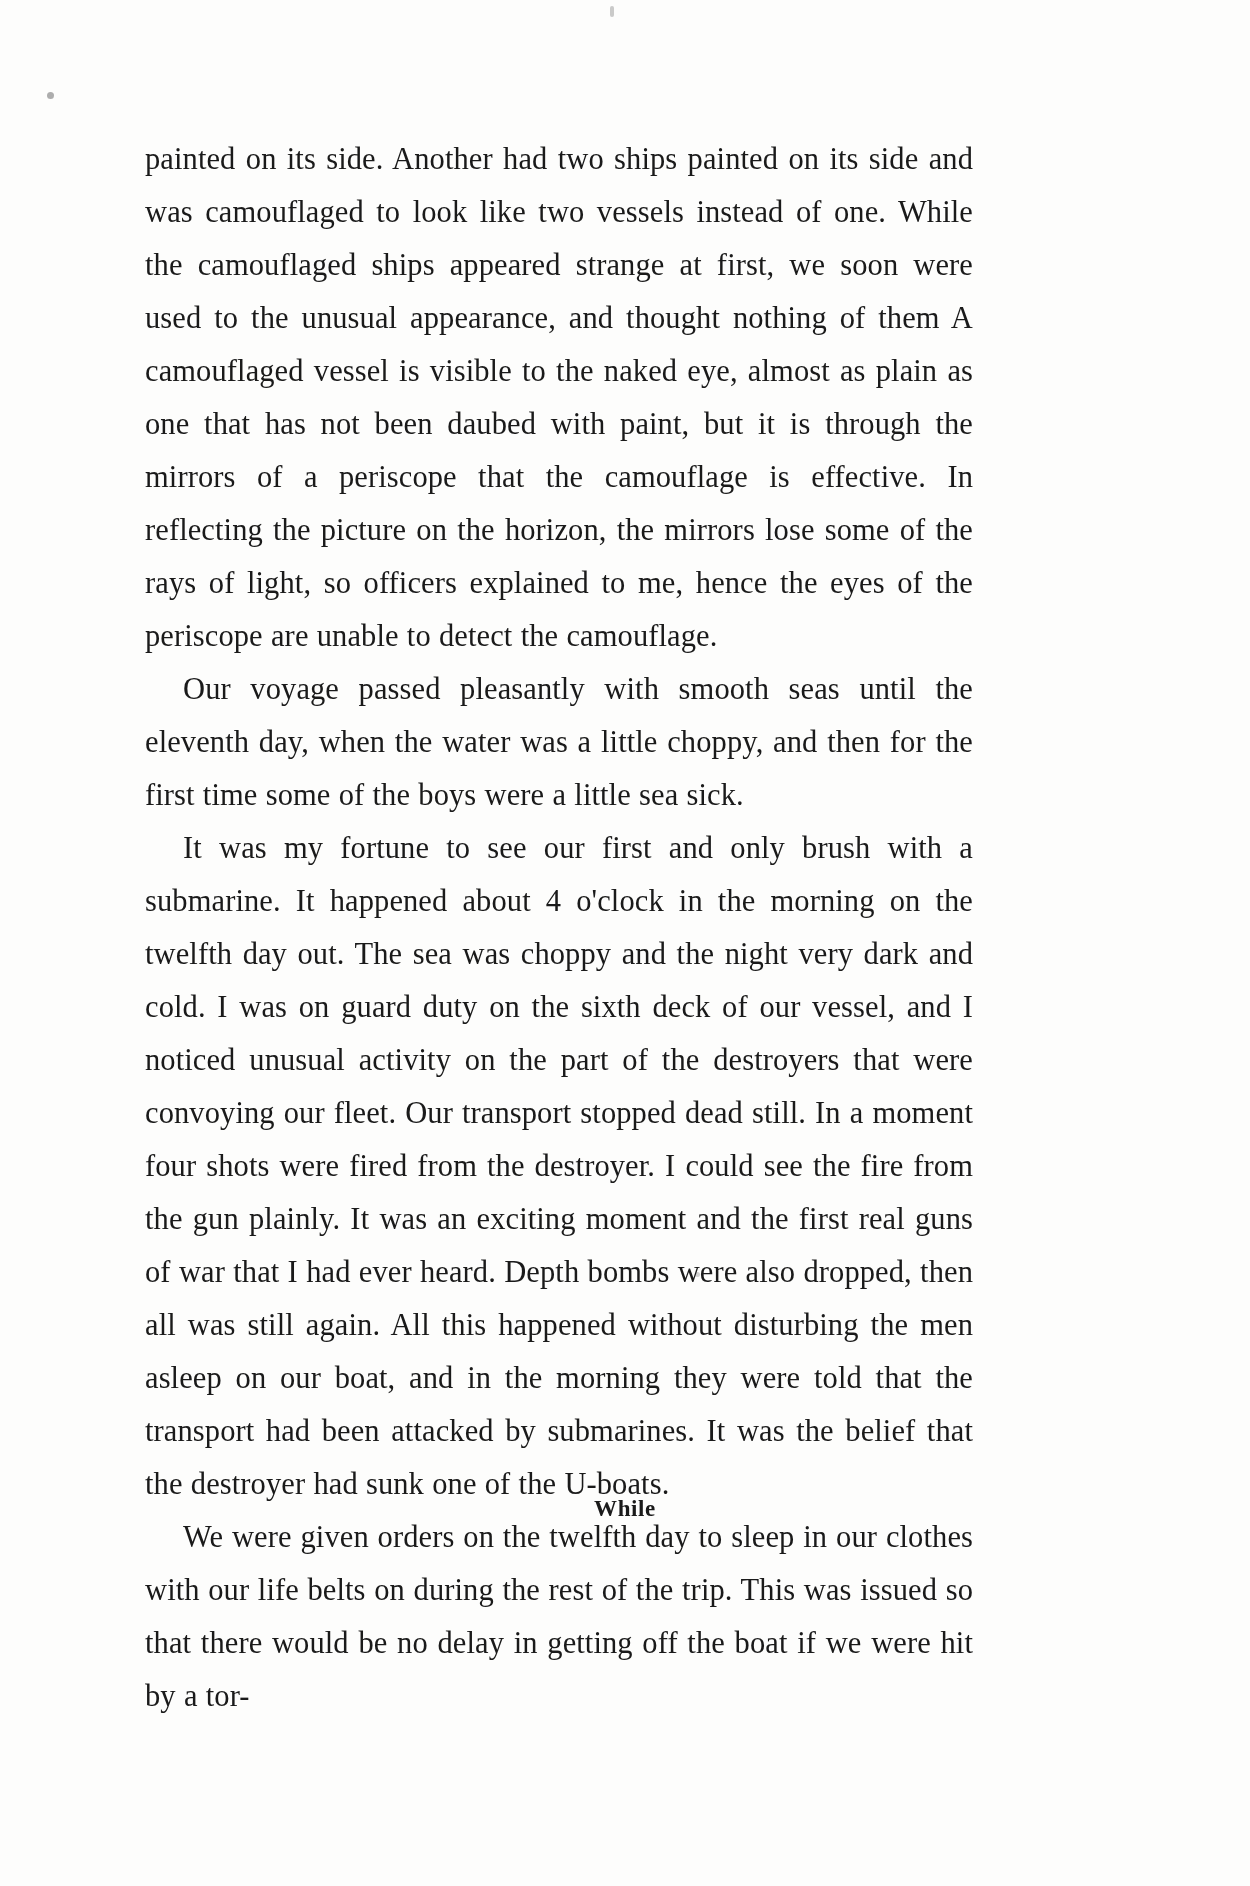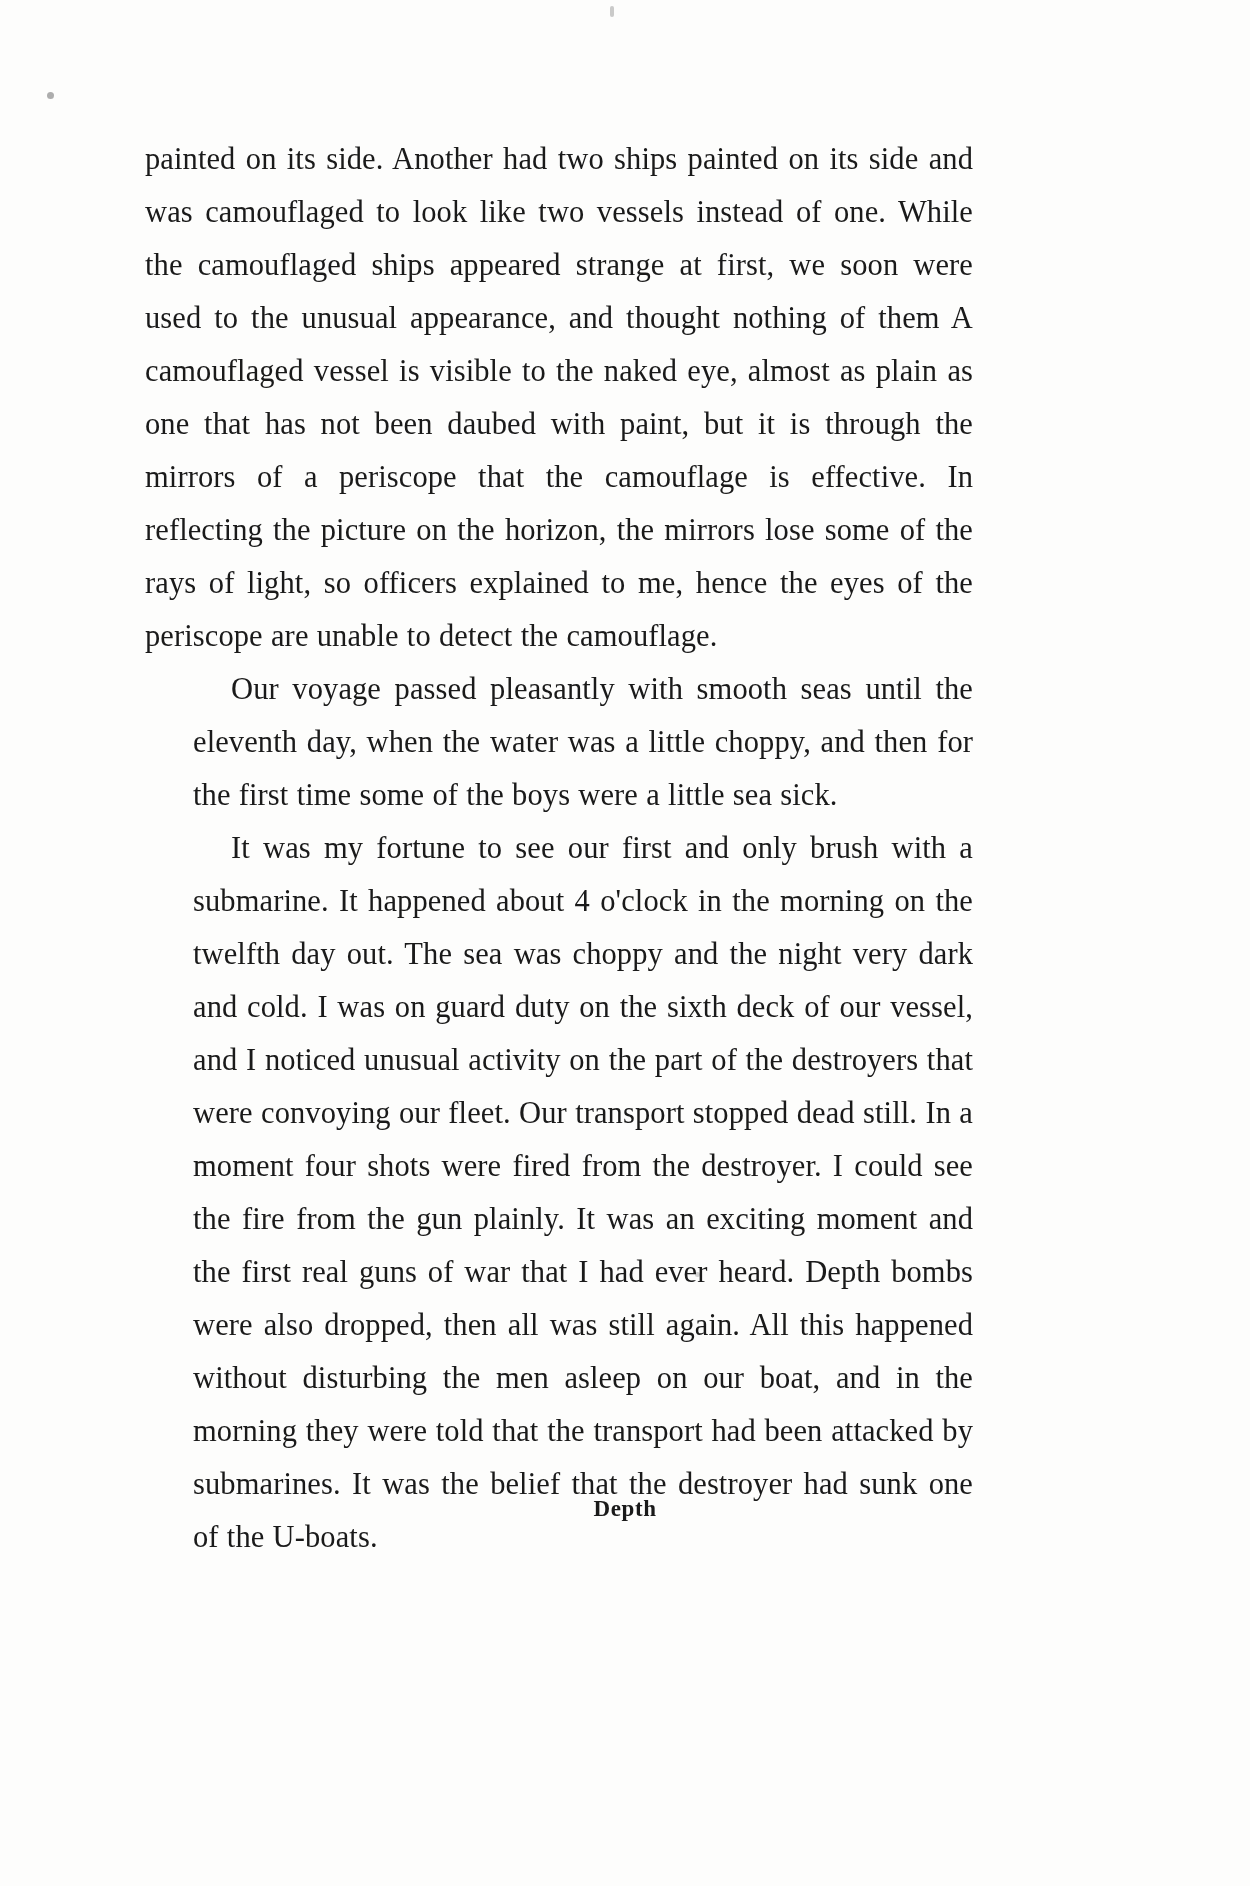--- a/index.html
+++ b/index.html
@@ -42,21 +42,20 @@
     font-size: 30.5px;
     line-height: 53px;
     text-align: justify;
     text-justify: inter-word;
     letter-spacing: .1px;
     word-spacing: .5px;
     -webkit-font-smoothing: antialiased;
   }
   p.para.indent {
     text-indent: 38px;
-    margin-left: 48px;
   }
   p.para:last-child::after {
     content: "";
   }
   
   .folio {
     position: absolute;
     left: 0;
     right: 0;
     top: 1496px;
@@ -73,17 +72,18 @@
 <div class="page">
 
   <span class="speck s1"></span>
   <span class="speck s2"></span>
   <span class="speck s3"></span>
 
   <div class="text-column">
     <p class="para">painted on its side. Another had two ships painted on its side and was camouflaged to look like two vessels instead of one. While the camouflaged ships appeared strange at first, we soon were used to the unusual appearance, and thought nothing of them A camouflaged vessel is visible to the naked eye, almost as plain as one that has not been daubed with paint, but it is through the mirrors of a periscope that the camouflage is effective. In reflecting the picture on the horizon, the mirrors lose some of the rays of light, so officers explained to me, hence the eyes of the periscope are unable to detect the camouflage.</p>
     <p class="para indent">Our voyage passed pleasantly with smooth seas until the eleventh day, when the water was a little choppy, and then for the first time some of the boys were a little sea sick.</p>
     <p class="para indent">It was my fortune to see our first and only brush with a submarine. It happened about 4 o'clock in the morning on the twelfth day out. The sea was choppy and the night very dark and cold. I was on guard duty on the sixth deck of our vessel, and I noticed unusual activity on the part of the destroyers that were convoying our fleet. Our transport stopped dead still. In a moment four shots were fired from the destroyer. I could see the fire from the gun plainly. It was an exciting moment and the first real guns of war that I had ever heard. Depth bombs were also dropped, then all was still again. All this happened without disturbing the men asleep on our boat, and in the morning they were told that the transport had been attacked by submarines. It was the belief that the destroyer had sunk one of the U-boats.</p>
+    <p class="para indent">We were given orders on the twelfth day to sleep in our clothes with our life belts on during the rest of the trip. This was issued so that there would be no delay in getting off the boat if we were hit by a tor-</p>
   </div>
 
-  <div class="folio">Depth</div>
+  <div class="folio">While</div>
 
 </div>
 
 </body></html>

